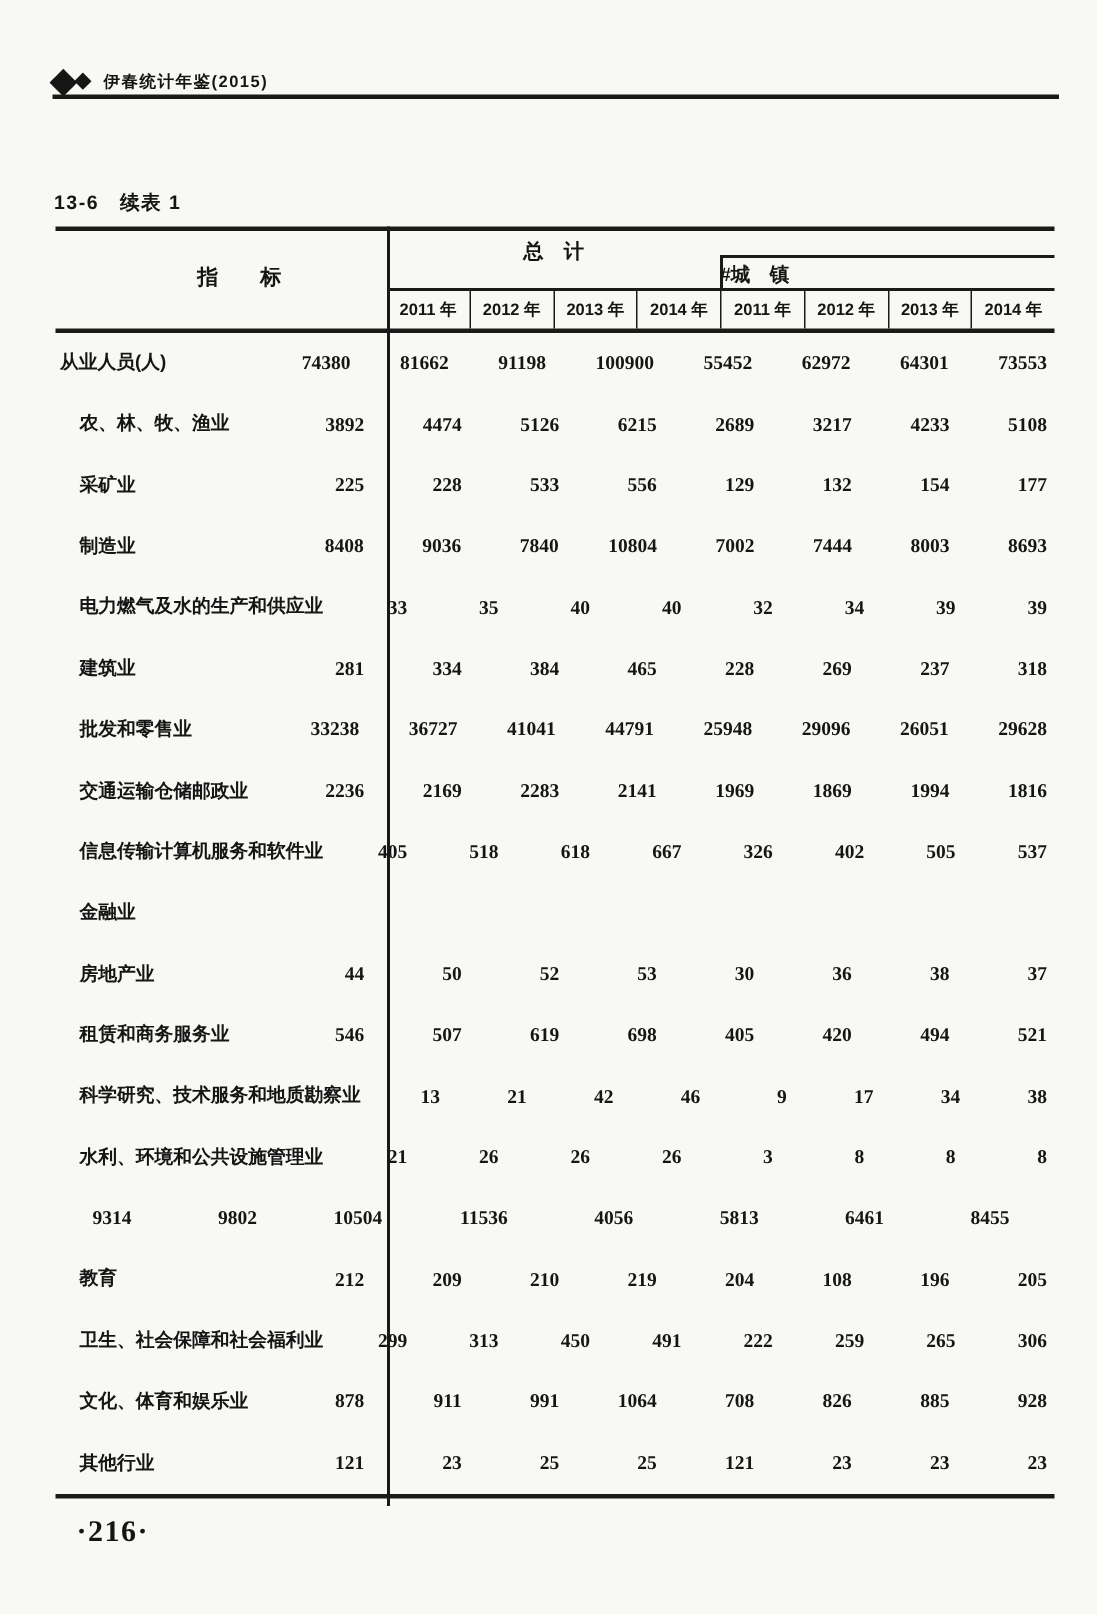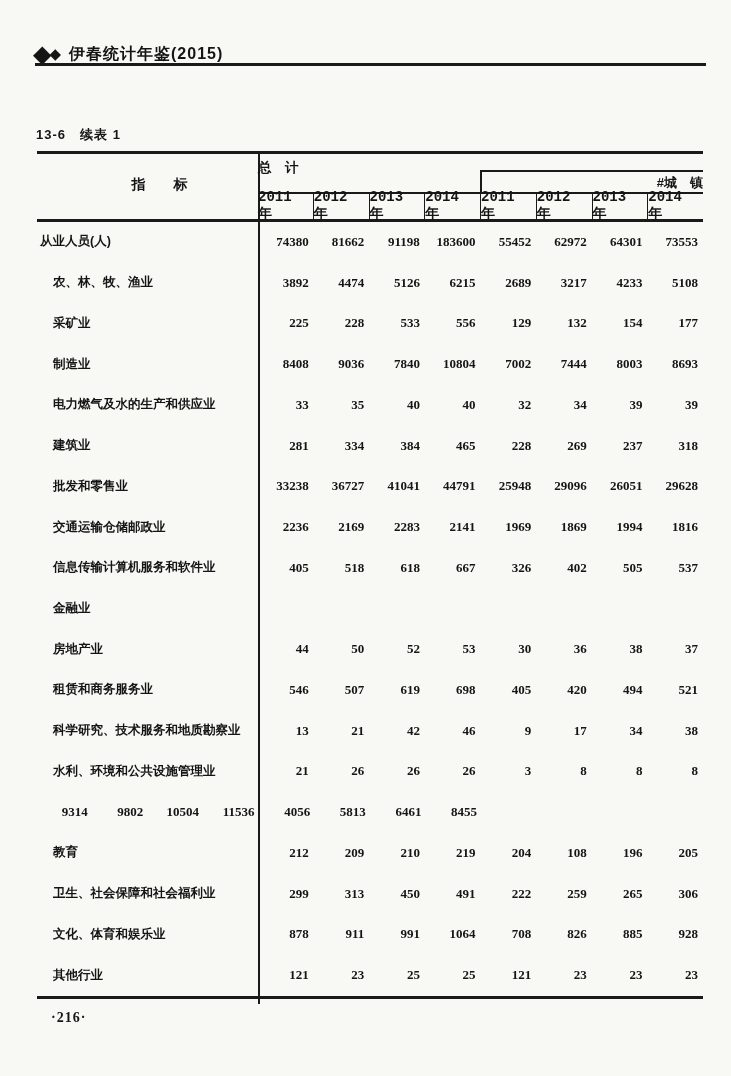--- a/index.html
+++ b/index.html
@@ -7,56 +7,56 @@
     width:731px;height:1076px;position:relative;
     background:#f8f8f5;
     font-family:"Liberation Sans","DejaVu Sans",sans-serif;
     color:#151515;overflow:hidden;
   }
   .ink{background:#1a1a1a;position:absolute;}
   
   .page-header{position:absolute;left:33px;top:42px;height:24px;display:flex;align-items:center;}
   .diamond-lg{font-size:24px;line-height:24px;}
   .diamond-sm{font-size:15px;line-height:24px;margin-left:-2px;}
-  .brand-title{font-size:16px;font-weight:700;margin-left:8px;letter-spacing:1px;}
+  .brand-title{font-size:11px;font-weight:700;margin-left:8px;letter-spacing:1px;}
   .header-rule{left:35px;top:63px;width:671px;height:3px;}
   
   .table-label{position:absolute;left:36px;top:126px;font-size:13px;font-weight:700;letter-spacing:1px;}
   
   .table-area{position:absolute;left:37px;top:151px;width:666px;height:847px;}
   .t-top{left:0;top:0;width:666px;height:2.5px;}
   .t-vdiv{left:221px;top:0;width:2px;height:853px;}
   .t-headbottom{left:0;top:68px;width:666px;height:2.5px;}
   .t-bottom{left:0;top:845px;width:666px;height:2.5px;}
   .t-yearline{left:221px;top:41px;width:445px;height:1.5px;}
   .t-urbantop{left:443px;top:19px;width:223px;height:1.5px;}
   .t-urbanleft{left:443px;top:19px;width:1.5px;height:23px;}
   .indicator-header{position:absolute;left:12px;top:0;width:221px;height:68px;
     display:flex;align-items:center;justify-content:center;
     font-size:14px;font-weight:700;}
-  .total-label{position:absolute;left:221px;top:8px;width:222px;text-align:left;
+  .total-label{position:absolute;left:221px;top:8px;width:222px;text-align:center;
     font-size:13.5px;font-weight:700;}
-  .urban-label{position:absolute;left:443px;top:23px;width:223px;text-align:right;
+  .urban-label{position:absolute;left:443px;top:23px;width:223px;text-align:left;
     font-size:13px;font-weight:700;}
   .year-row{position:absolute;left:221px;top:42px;width:445px;height:26px;display:flex;}
   .year-cell{flex:1;display:flex;align-items:center;justify-content:center;
-    font-family:Liberation Mono, monospace;
-    font-size:14px;font-weight:700;}
+    font-family:Liberation Sans, sans-serif;
+    font-size:11px;font-weight:700;}
   .year-cell.sep{border-right:1.5px solid #1a1a1a;}
   .rows{position:absolute;left:0;top:70.5px;width:666px;height:774px;
     display:flex;flex-direction:column;}
-  .t-row{flex:1;display:flex;align-items:center;}
+  .t-row{flex:1;display:flex;align-items:center;gap:28px;}
   .row-label{width:221px;box-sizing:border-box;padding-left:3px;
     font-size:12.5px;font-weight:700;white-space:nowrap;}
   .t-row.indent .row-label{padding-left:16px;}
   .val-cell{width:55.625px;box-sizing:border-box;padding-right:5px;text-align:right;
     font-family:"Liberation Serif","DejaVu Serif",serif;
     font-size:13px;font-weight:700;}
   
-  .page-number{position:absolute;left:51px;top:1010px;font-size:14px;font-weight:700;
+  .page-number{position:absolute;left:51px;top:1010px;font-size:20px;font-weight:700;
     font-family:"Liberation Serif","DejaVu Serif",serif;letter-spacing:1px;}
 </style>
 </head>
 <body>
 
 <div class="page-header">
   <span class="diamond-lg">◆</span>
   <span class="diamond-sm">◆</span>
   <span class="brand-title">伊春统计年鉴(2015)</span>
 </div>
@@ -87,21 +87,21 @@
       <div class="year-cell sep">2013 年</div>
       <div class="year-cell">2014 年</div>
     </div>
 
   <div class="rows">
       <div class="t-row">
         <div class="row-label">从业人员(人)</div>
         <div class="val-cell">74380</div>
         <div class="val-cell">81662</div>
         <div class="val-cell">91198</div>
-        <div class="val-cell">183600</div>
+        <div class="val-cell">100900</div>
         <div class="val-cell">55452</div>
         <div class="val-cell">62972</div>
         <div class="val-cell">64301</div>
         <div class="val-cell">73553</div>
       </div>
       <div class="t-row indent">
         <div class="row-label">农、林、牧、渔业</div>
         <div class="val-cell">3892</div>
         <div class="val-cell">4474</div>
         <div class="val-cell">5126</div>

